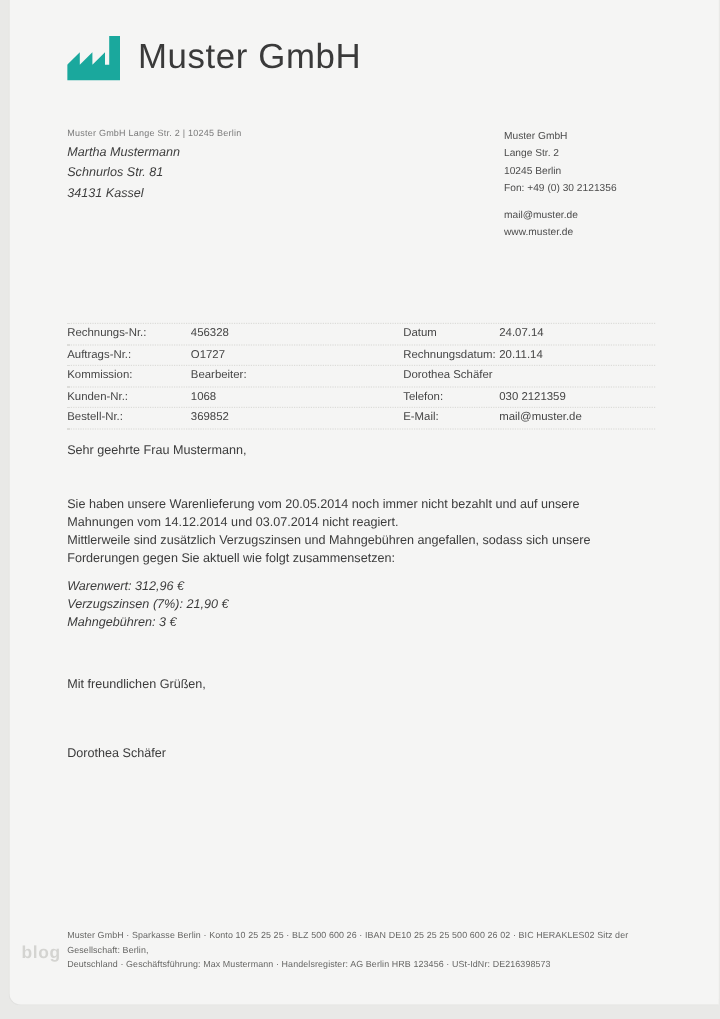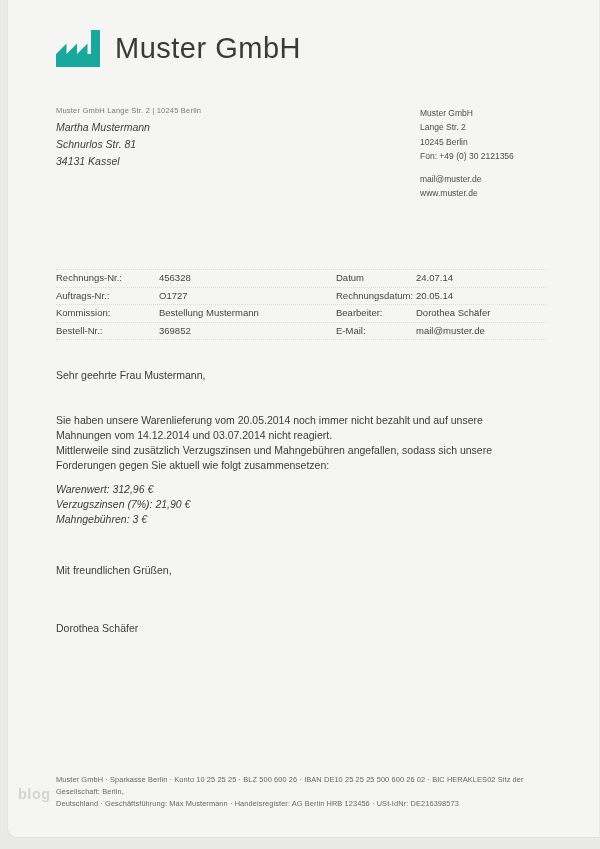--- a/index.html
+++ b/index.html
@@ -163,27 +163,32 @@
     <div class="row">
       <span>Rechnungs-Nr.:</span>
       <span>456328</span>
       <span>Datum</span>
       <span>24.07.14</span>
     </div>
     <div class="row">
       <span>Auftrags-Nr.:</span>
       <span>O1727</span>
       <span>Rechnungsdatum:</span>
-      <span>20.05.14</span>
+      <span>20.11.14</span>
     </div>
     <div class="row">
       <span>Kommission:</span>
-      <span>Bestellung Mustermann</span>
       <span>Bearbeiter:</span>
       <span>Dorothea Schäfer</span>
+    </div>
+    <div class="row">
+      <span>Kunden-Nr.:</span>
+      <span>1068</span>
+      <span>Telefon:</span>
+      <span>030 2121359</span>
     </div>
     <div class="row">
       <span>Bestell-Nr.:</span>
       <span>369852</span>
       <span>E-Mail:</span>
       <span>mail@muster.de</span>
     </div>
   </div>
 
   <div class="letter-body">

